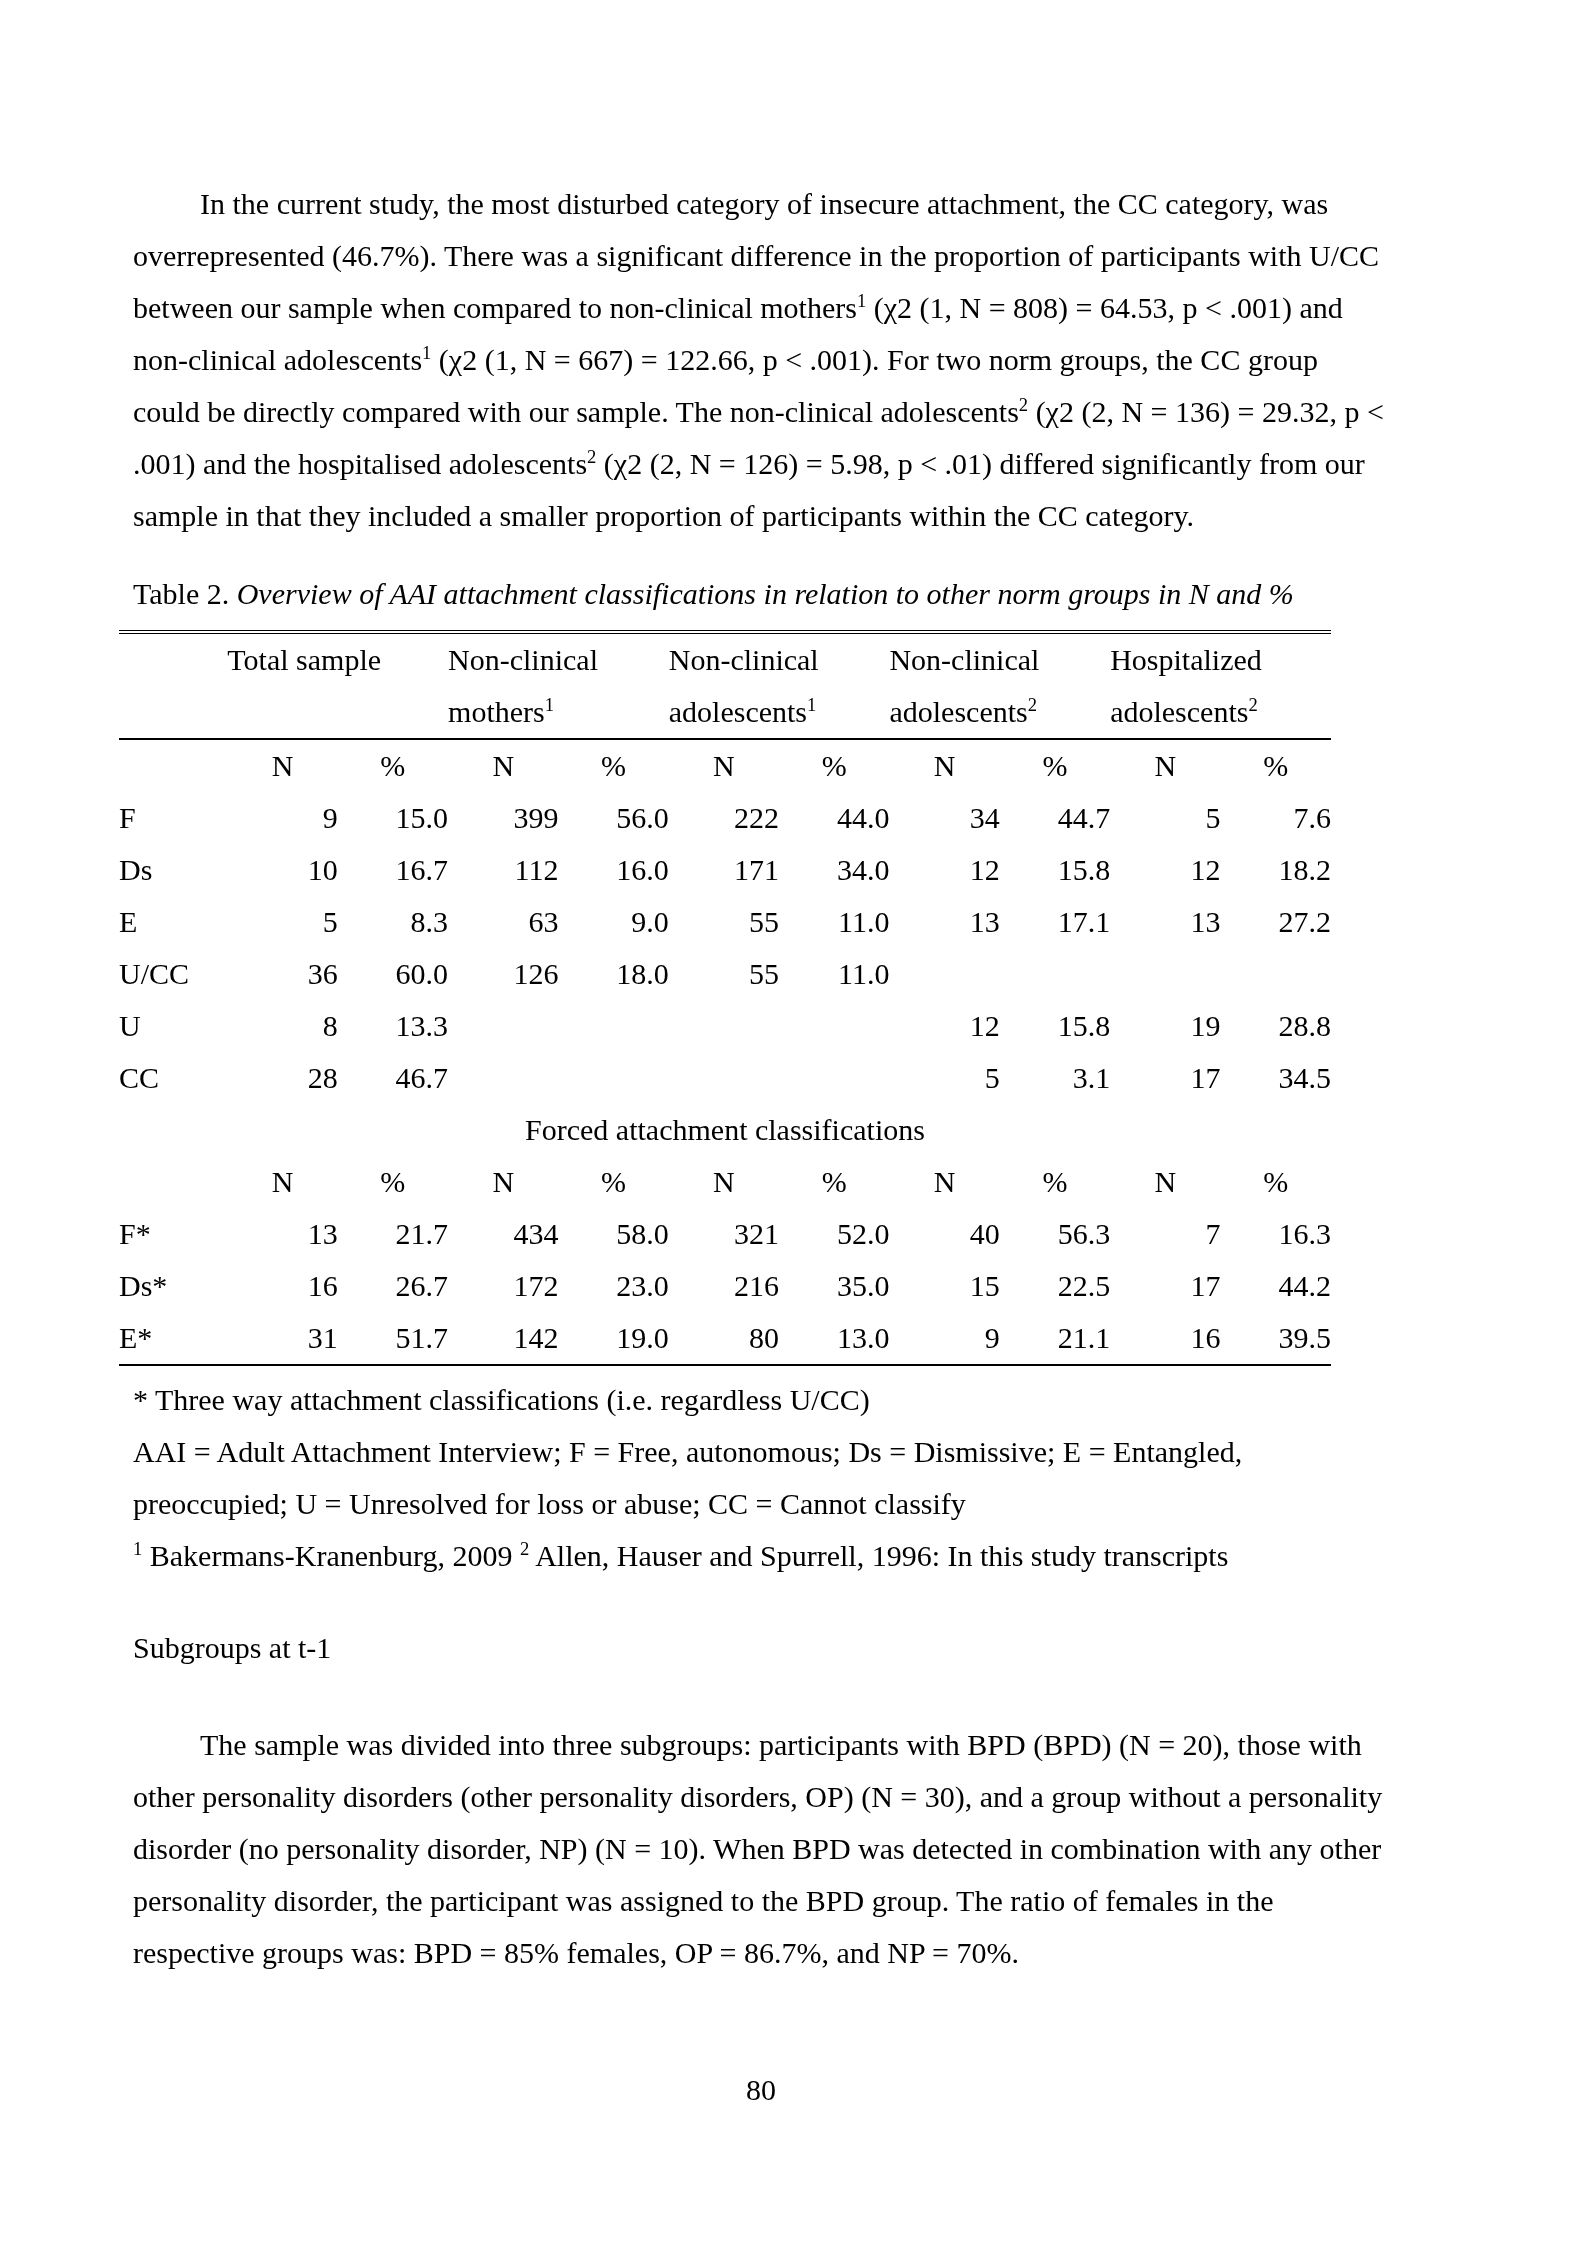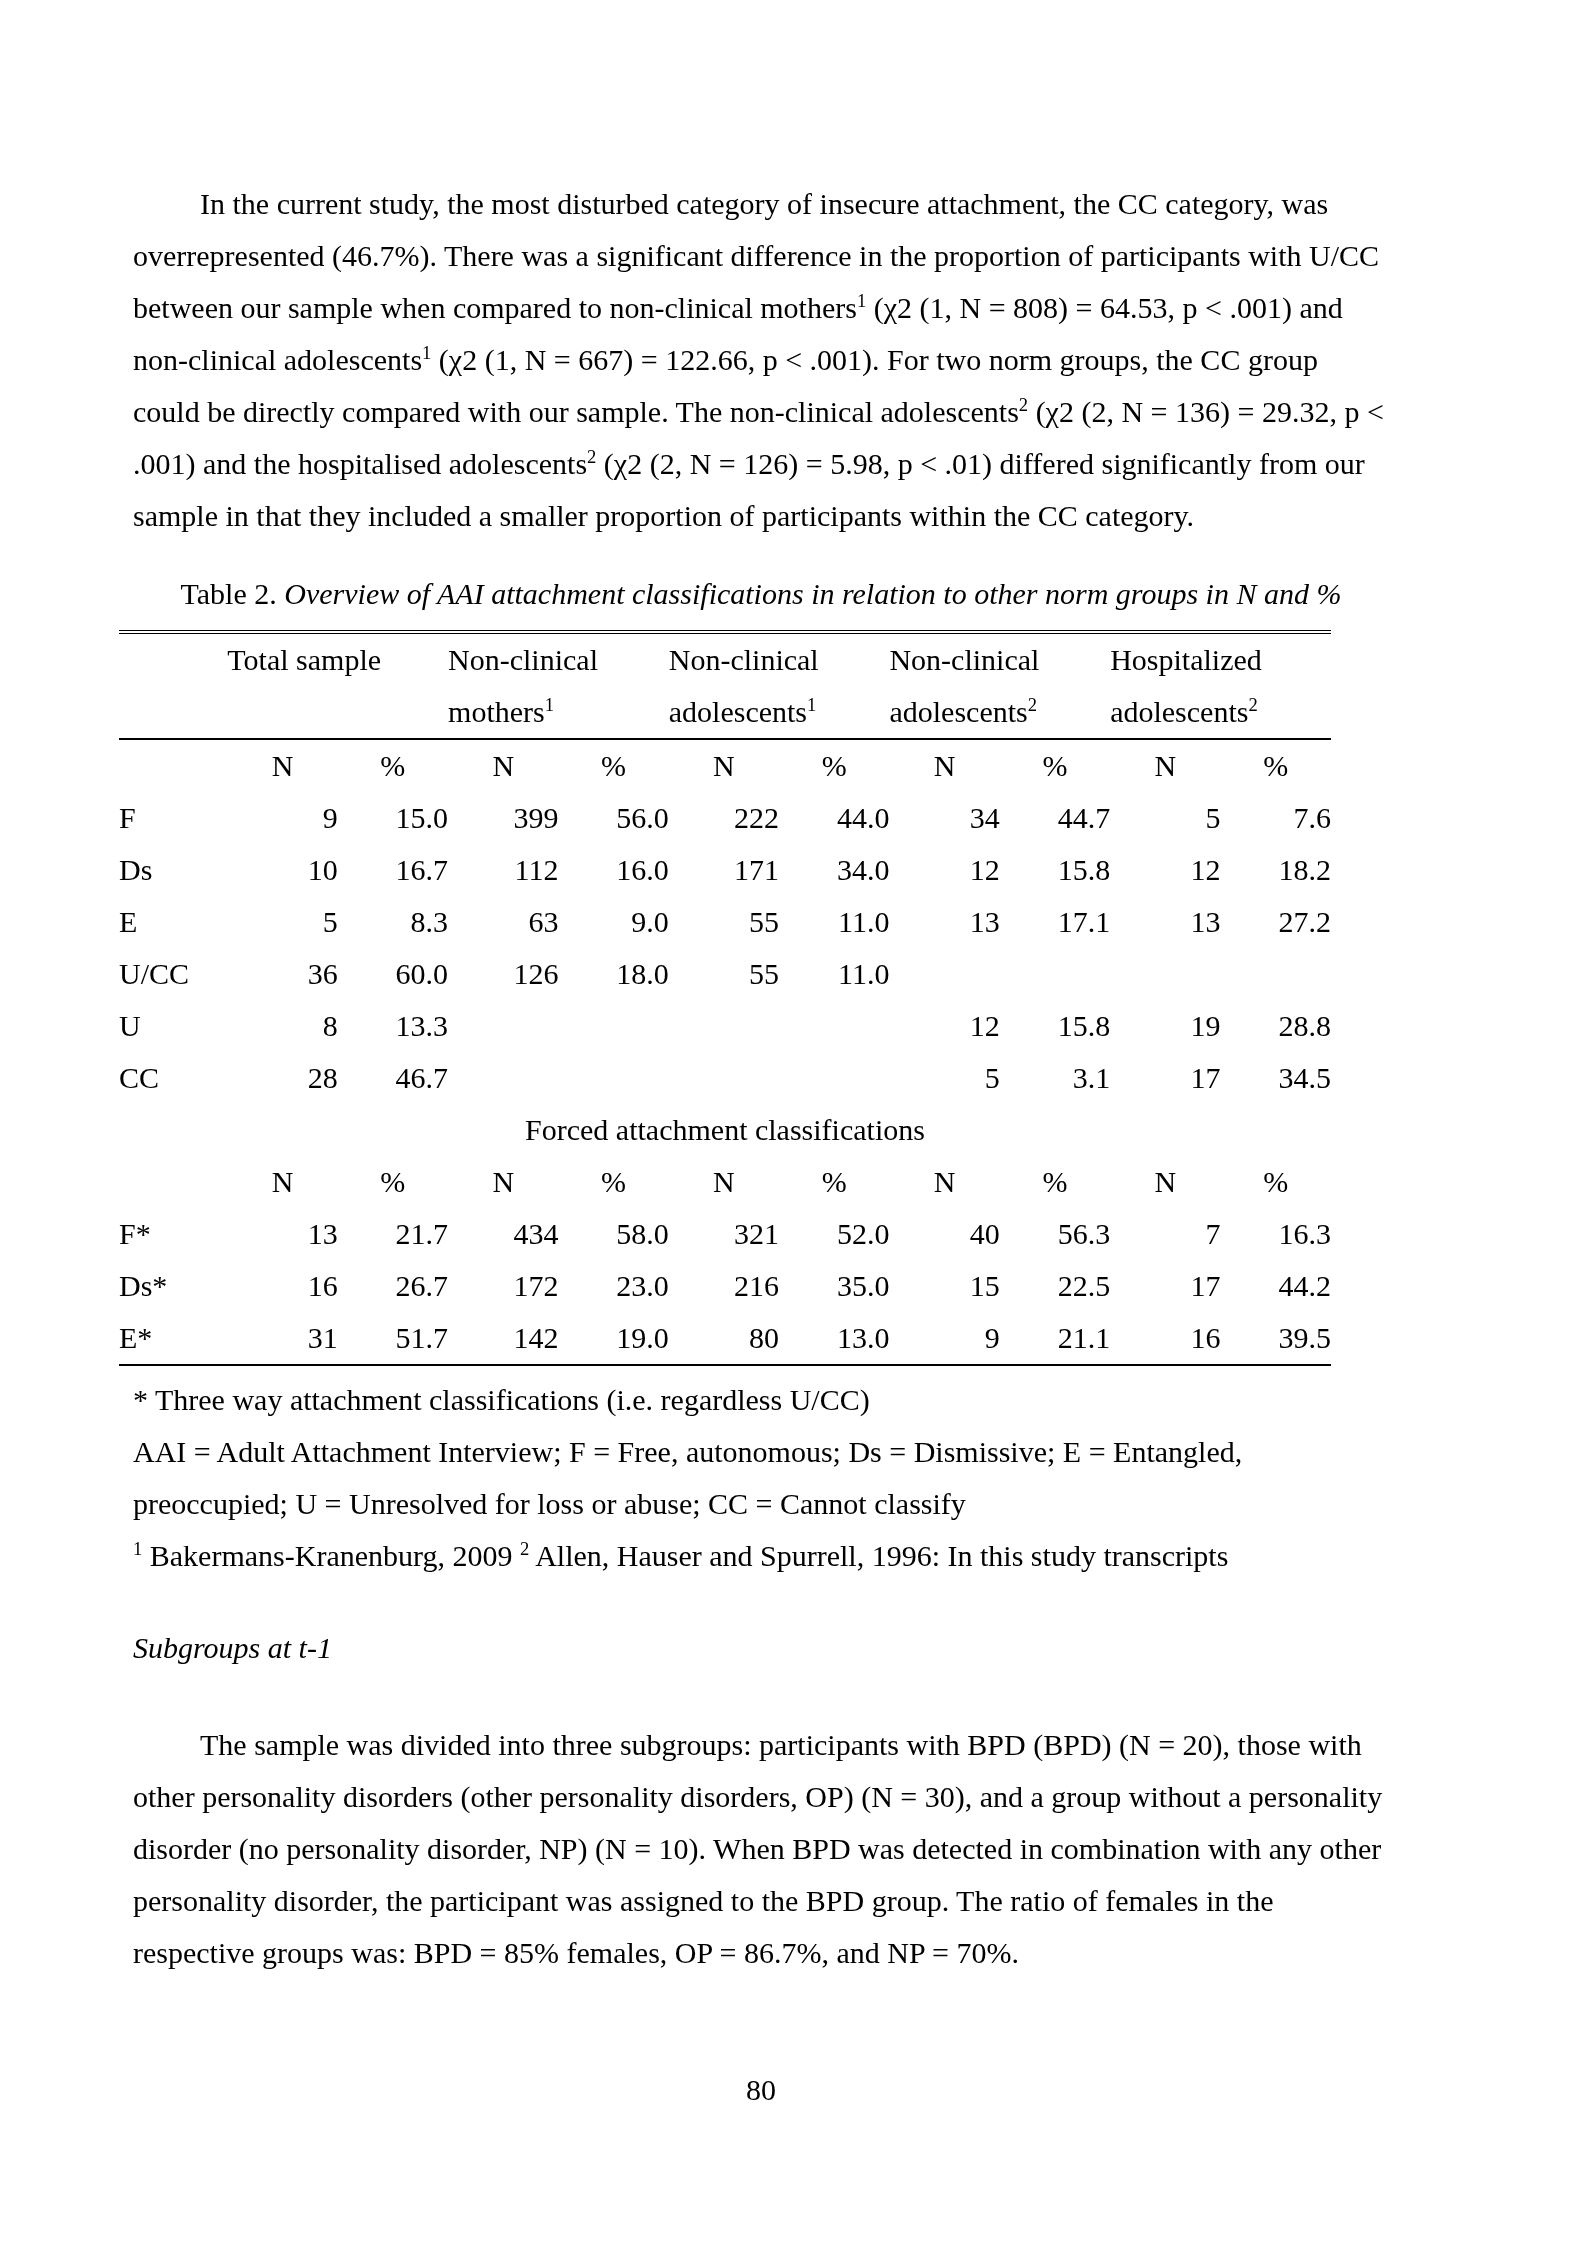--- a/index.html
+++ b/index.html
@@ -10,21 +10,21 @@
     font-size: 30px;
     overflow: hidden;
   }
   .page { padding: 178px 205px 0 133px; }
 
   .body-text { line-height: 52px; margin: 0; text-align: left; }
   .indent { text-indent: 67px; }
 
   sup { font-size: 0.62em; line-height: 0; vertical-align: super; }
 
-  .caption { margin: 26px 0 10px 0; line-height: 52px; text-align: center; }
+  .caption { margin: 26px 0 10px 0; line-height: 52px; }
   .cap-title { font-style: italic; }
 
   .aai-table {
     border-collapse: collapse; table-layout: fixed;
     width: 1212px; margin-left: -14px;
     border-top: 4px double #000;
     border-bottom: 2px solid #000;
   }
   .aai-table thead { border-bottom: 2px solid #000; }
   .aai-table td { line-height: 52px; padding: 0; vertical-align: bottom; overflow: visible; white-space: nowrap; }
@@ -32,21 +32,21 @@
   .c-num { width: 110px; }
   .rowlabel { text-align: left; padding-left: 14px; }
   .ghead { text-align: left; padding-left: 2px; }
   .num { text-align: right; padding-right: 34px; }
   .num-h { text-align: center; }
   .span-head { text-align: center; }
 
   .footnotes { margin-top: 8px; width: 1214px; }
   .footnotes p { margin: 0; line-height: 52px; }
 
-  .subheading { font-style: italic; font-weight: normal; font-size: 30px; line-height: 52px; margin: 40px 0 0 0; }
+  .subheading { font-weight: normal; font-size: 30px; line-height: 52px; margin: 40px 0 0 0; }
 
   .para2 { margin-top: 45px; }
 
   .page-number { margin-top: 85px; text-align: center; line-height: 52px; }
 </style>
 </head>
 <body>
 
 <div class="page">
 

